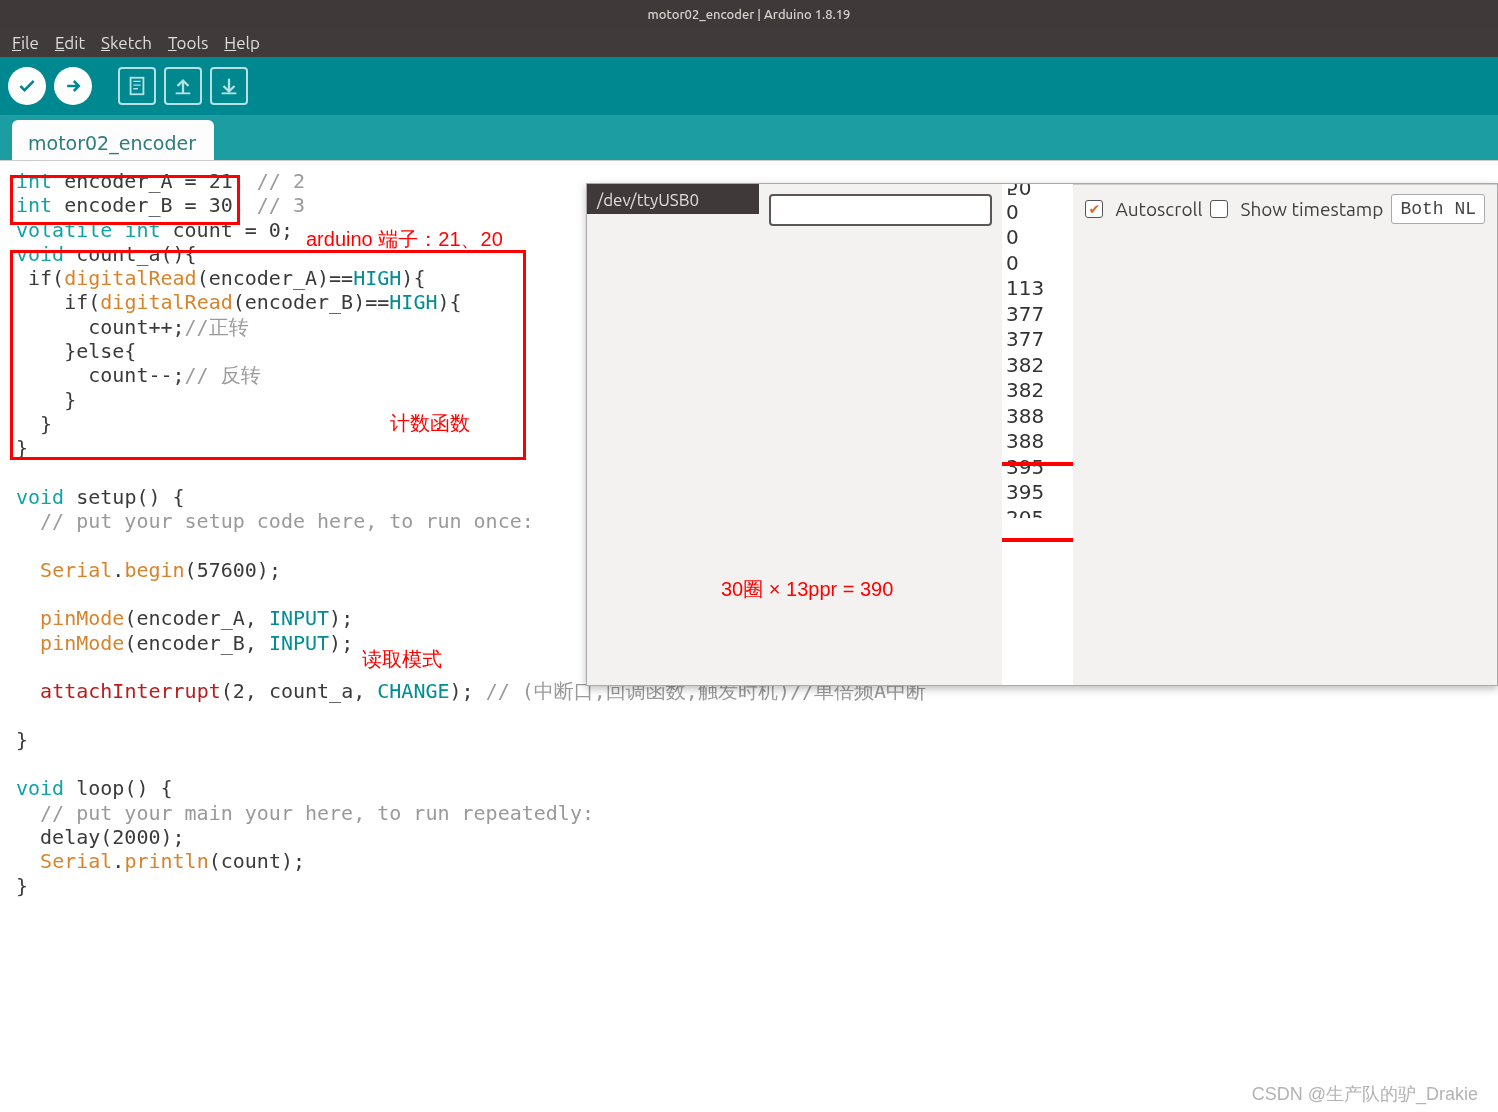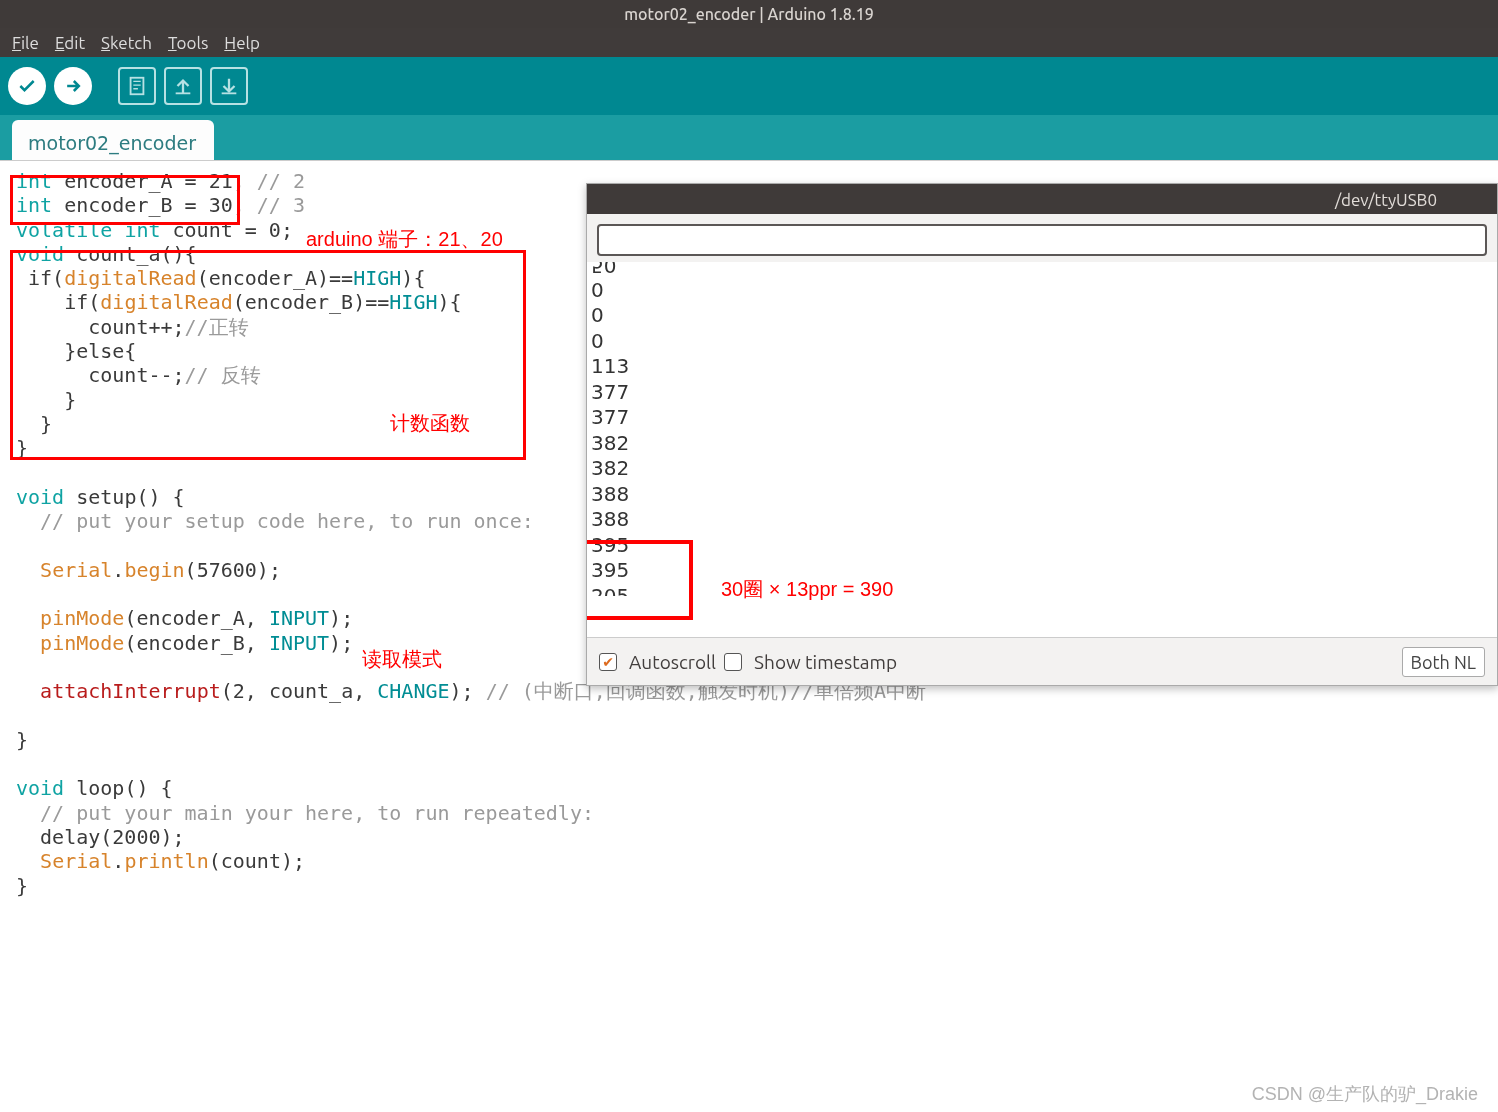--- a/index.html
+++ b/index.html
@@ -11,21 +11,21 @@
     overflow: hidden;
     position: relative;
     color: #333;
     filter: blur(0.5px);
   }
   
   .titlebar {
     height: 28px;
     background: #3f3a39;
     color: #d9d4d0;
-    font-size: 16px;
+    font-size: 13px;
     display: flex;
     align-items: center;
     justify-content: center;
     font-weight: 500;
   }
   
   .menubar {
     height: 29px;
     background: #403b3a;
     color: #ddd;
@@ -109,21 +109,21 @@
   .serialwin {
     position: absolute;
     top: 183px;
     left: 586px;
     width: 912px;
     height: 503px;
     background: #f3f2f1;
     border: 1px solid #aaa;
     box-shadow: 0 3px 8px rgba(0,0,0,0.25);
     display: flex;
-    flex-direction: column;
+    flex-direction: row;
   }
   .serial-title {
     height: 30px;
     background: #3f3a39;
     color: #e2ddd9;
     font-size: 17px;
     display: flex;
     align-items: center;
     justify-content: flex-end;
     padding: 0 60px 0 10px;
@@ -177,20 +177,21 @@
   .chk.checked { background: #fff; }
   .chk.checked::after { content:"✔"; color:#dd6b1f; font-size:14px; line-height:1; }
   .serial-select {
     margin-left: auto;
     border: 1px solid #aaa;
     border-radius: 3px;
     background: #fff;
     padding: 4px 8px;
     font-size: 18px;
     color: #444;
+    font-family: Liberation Mono, monospace;
   }
   .redbox-serial { position: absolute; border: 4px solid #f00; background: transparent; pointer-events:none;}
   
   .watermark {
     position: absolute;
     bottom: 6px;
     right: 20px;
     color: #b3b3b3;
     font-size: 18px;
     font-family: "Microsoft YaHei", sans-serif;

